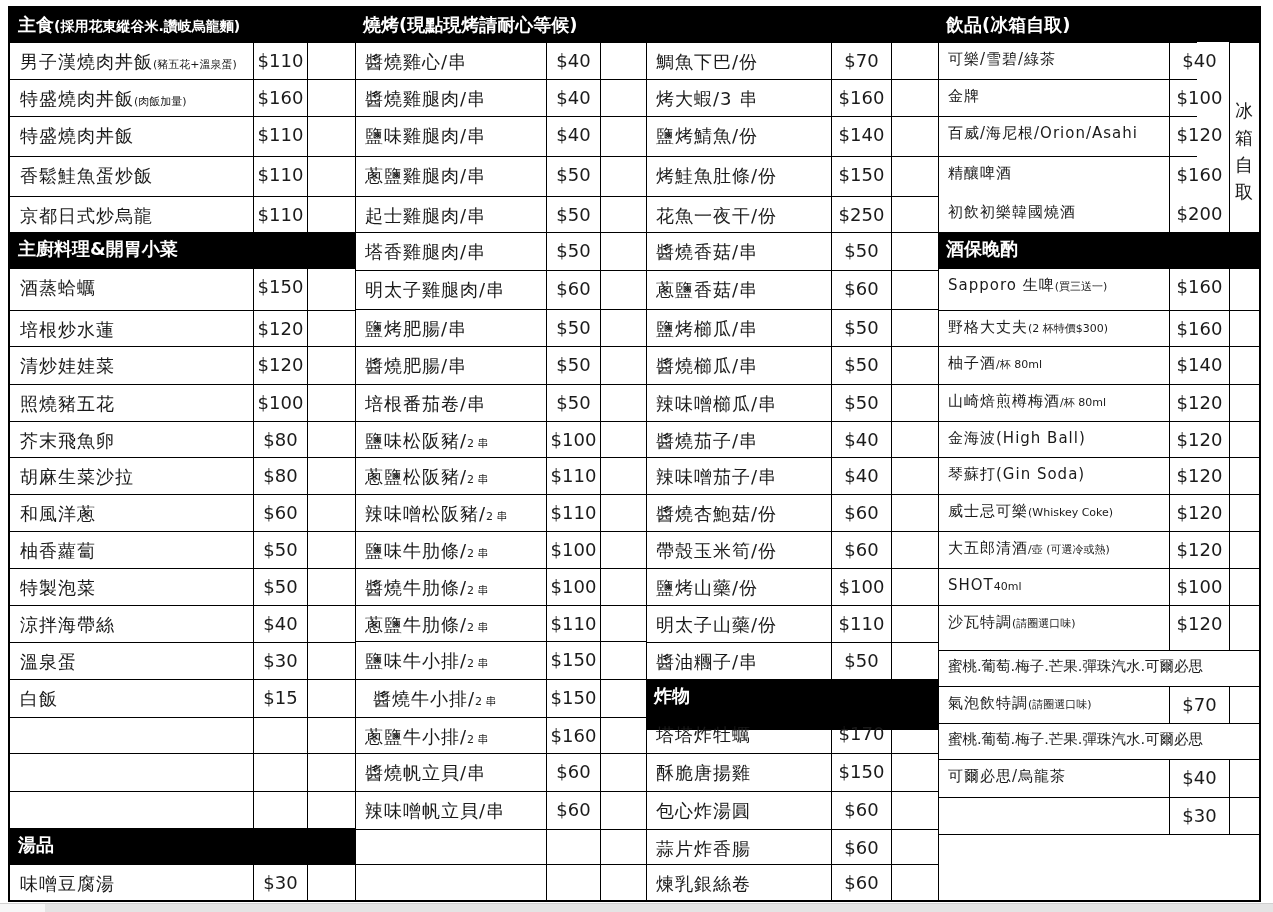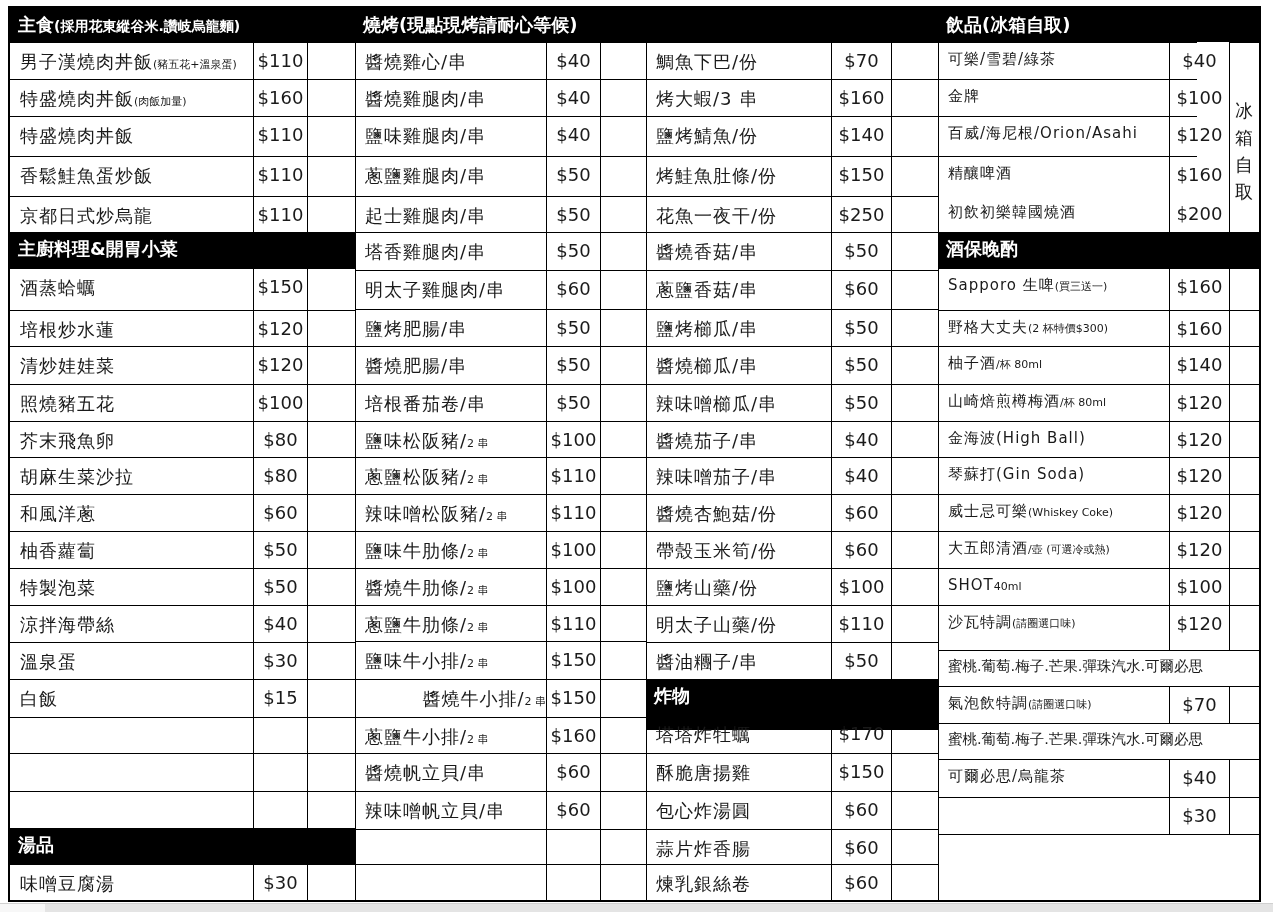--- a/index.html
+++ b/index.html
@@ -222,21 +222,21 @@
         <div class="cell name" style="left:0;width:191px;"><span>蔥鹽牛肋條/</span><span class="note">2 串</span></div>
         <div class="cell price" style="left:191px;width:54px;">$110</div>
         <div class="cell blank" style="left:245px;width:46px;"></div>
       </div>
       <div class="row" style="top:633px;height:38px;">
         <div class="cell name" style="left:0;width:191px;"><span>鹽味牛小排/</span><span class="note">2 串</span></div>
         <div class="cell price" style="left:191px;width:54px;">$150</div>
         <div class="cell blank" style="left:245px;width:46px;"></div>
       </div>
       <div class="row" style="top:671px;height:38px;">
-        <div class="cell name" style="left:0;width:191px;text-align:right;"><span>醬燒牛小排/</span><span class="note">2 串</span></div>
+        <div class="cell name" style="left:8px;width:191px;"><span>醬燒牛小排/</span><span class="note">2 串</span></div>
         <div class="cell price" style="left:191px;width:54px;">$150</div>
         <div class="cell blank" style="left:245px;width:46px;"></div>
       </div>
       <div class="row" style="top:709px;height:36px;">
         <div class="cell name" style="left:0;width:191px;"><span>蔥鹽牛小排/</span><span class="note">2 串</span></div>
         <div class="cell price" style="left:191px;width:54px;">$160</div>
         <div class="cell blank" style="left:245px;width:46px;"></div>
       </div>
       <div class="row" style="top:745px;height:38px;">
         <div class="cell name" style="left:0;width:191px;"><span>醬燒帆立貝/串</span></div>

